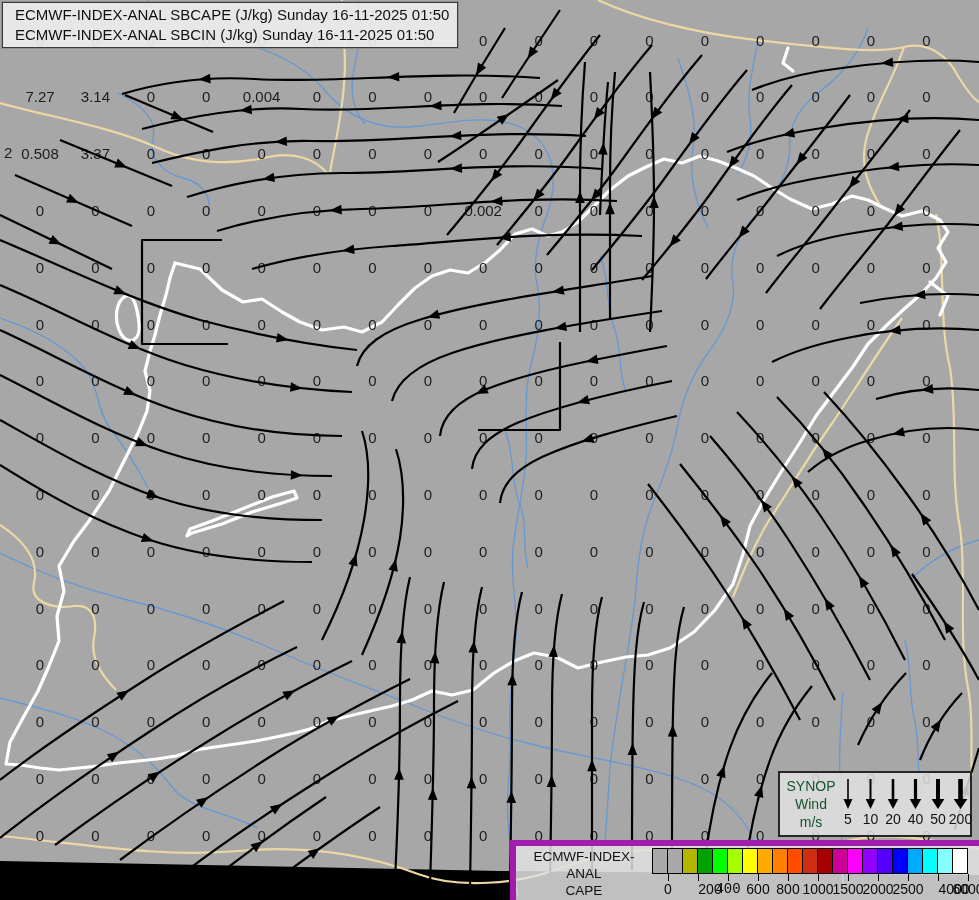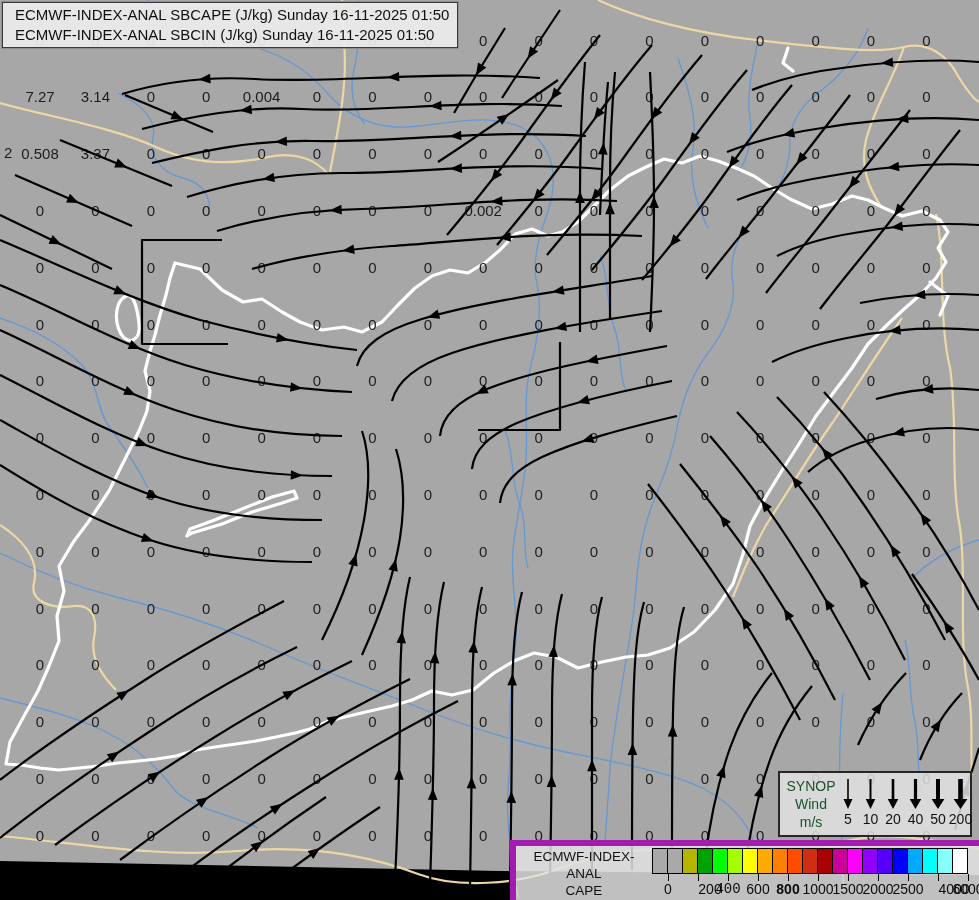--- a/index.html
+++ b/index.html
@@ -562,21 +562,21 @@
     <div id="cape-ticks">
         <div class="cape-tick" style="left: 152px;"></div>
         <div class="cape-ticklabel" style="left: 152px;">0</div>
         <div class="cape-tick" style="left: 182px;"></div>
         <div class="cape-ticklabel" style="left: 182px; margin-left: 12px;">200</div>
         <div class="cape-tick" style="left: 212px;"></div>
         <div class="cape-ticklabel" style="left: 212px; font-family: Liberation Mono, monospace;">400</div>
         <div class="cape-tick" style="left: 242px;"></div>
         <div class="cape-ticklabel" style="left: 242px;">600</div>
         <div class="cape-tick" style="left: 272px;"></div>
-        <div class="cape-ticklabel" style="left: 272px; font-weight: bold;">800</div>
+        <div class="cape-ticklabel" style="left: 272px;">800</div>
         <div class="cape-tick" style="left: 302px;"></div>
         <div class="cape-ticklabel" style="left: 302px;">1000</div>
         <div class="cape-tick" style="left: 332px;"></div>
         <div class="cape-ticklabel" style="left: 332px;">1500</div>
         <div class="cape-tick" style="left: 362px;"></div>
         <div class="cape-ticklabel" style="left: 362px;">2000</div>
         <div class="cape-tick" style="left: 392px;"></div>
         <div class="cape-ticklabel" style="left: 392px;">2500</div>
         <div class="cape-tick" style="left: 422px;"></div>
         <div class="cape-ticklabel" style="left: 422px; padding-left: 32px;">4000</div>

